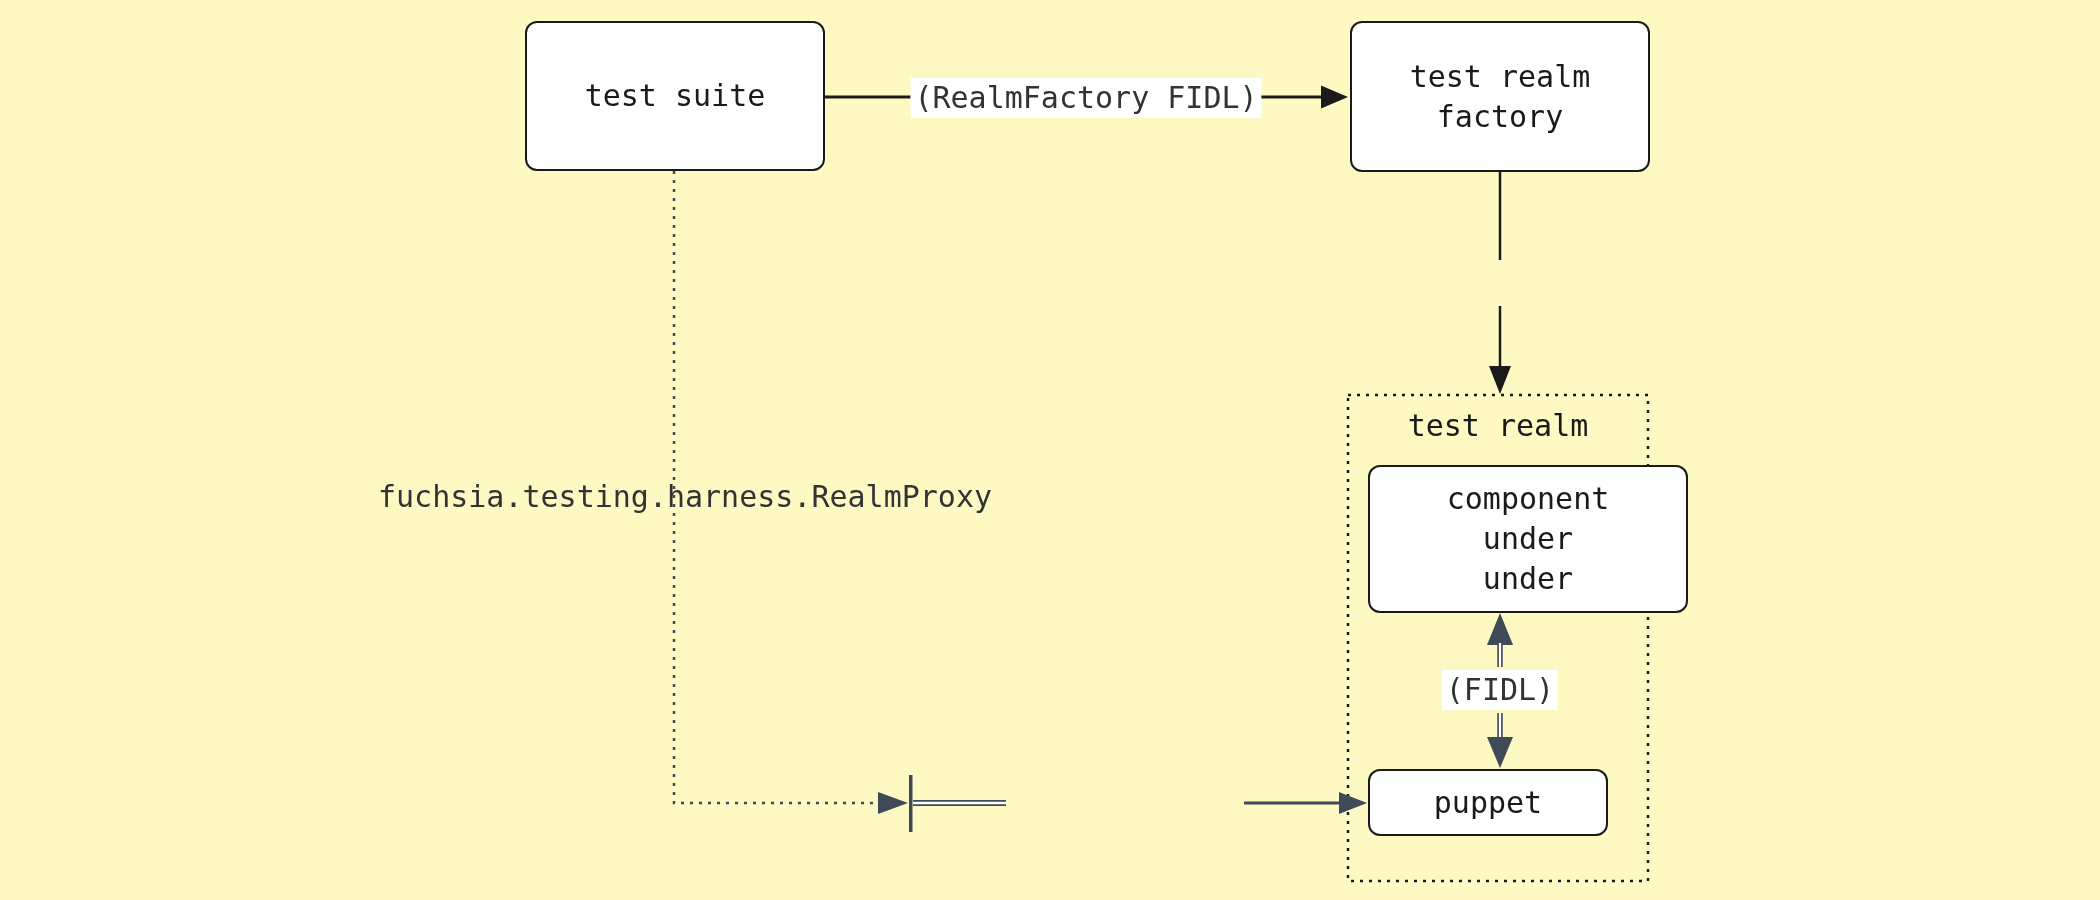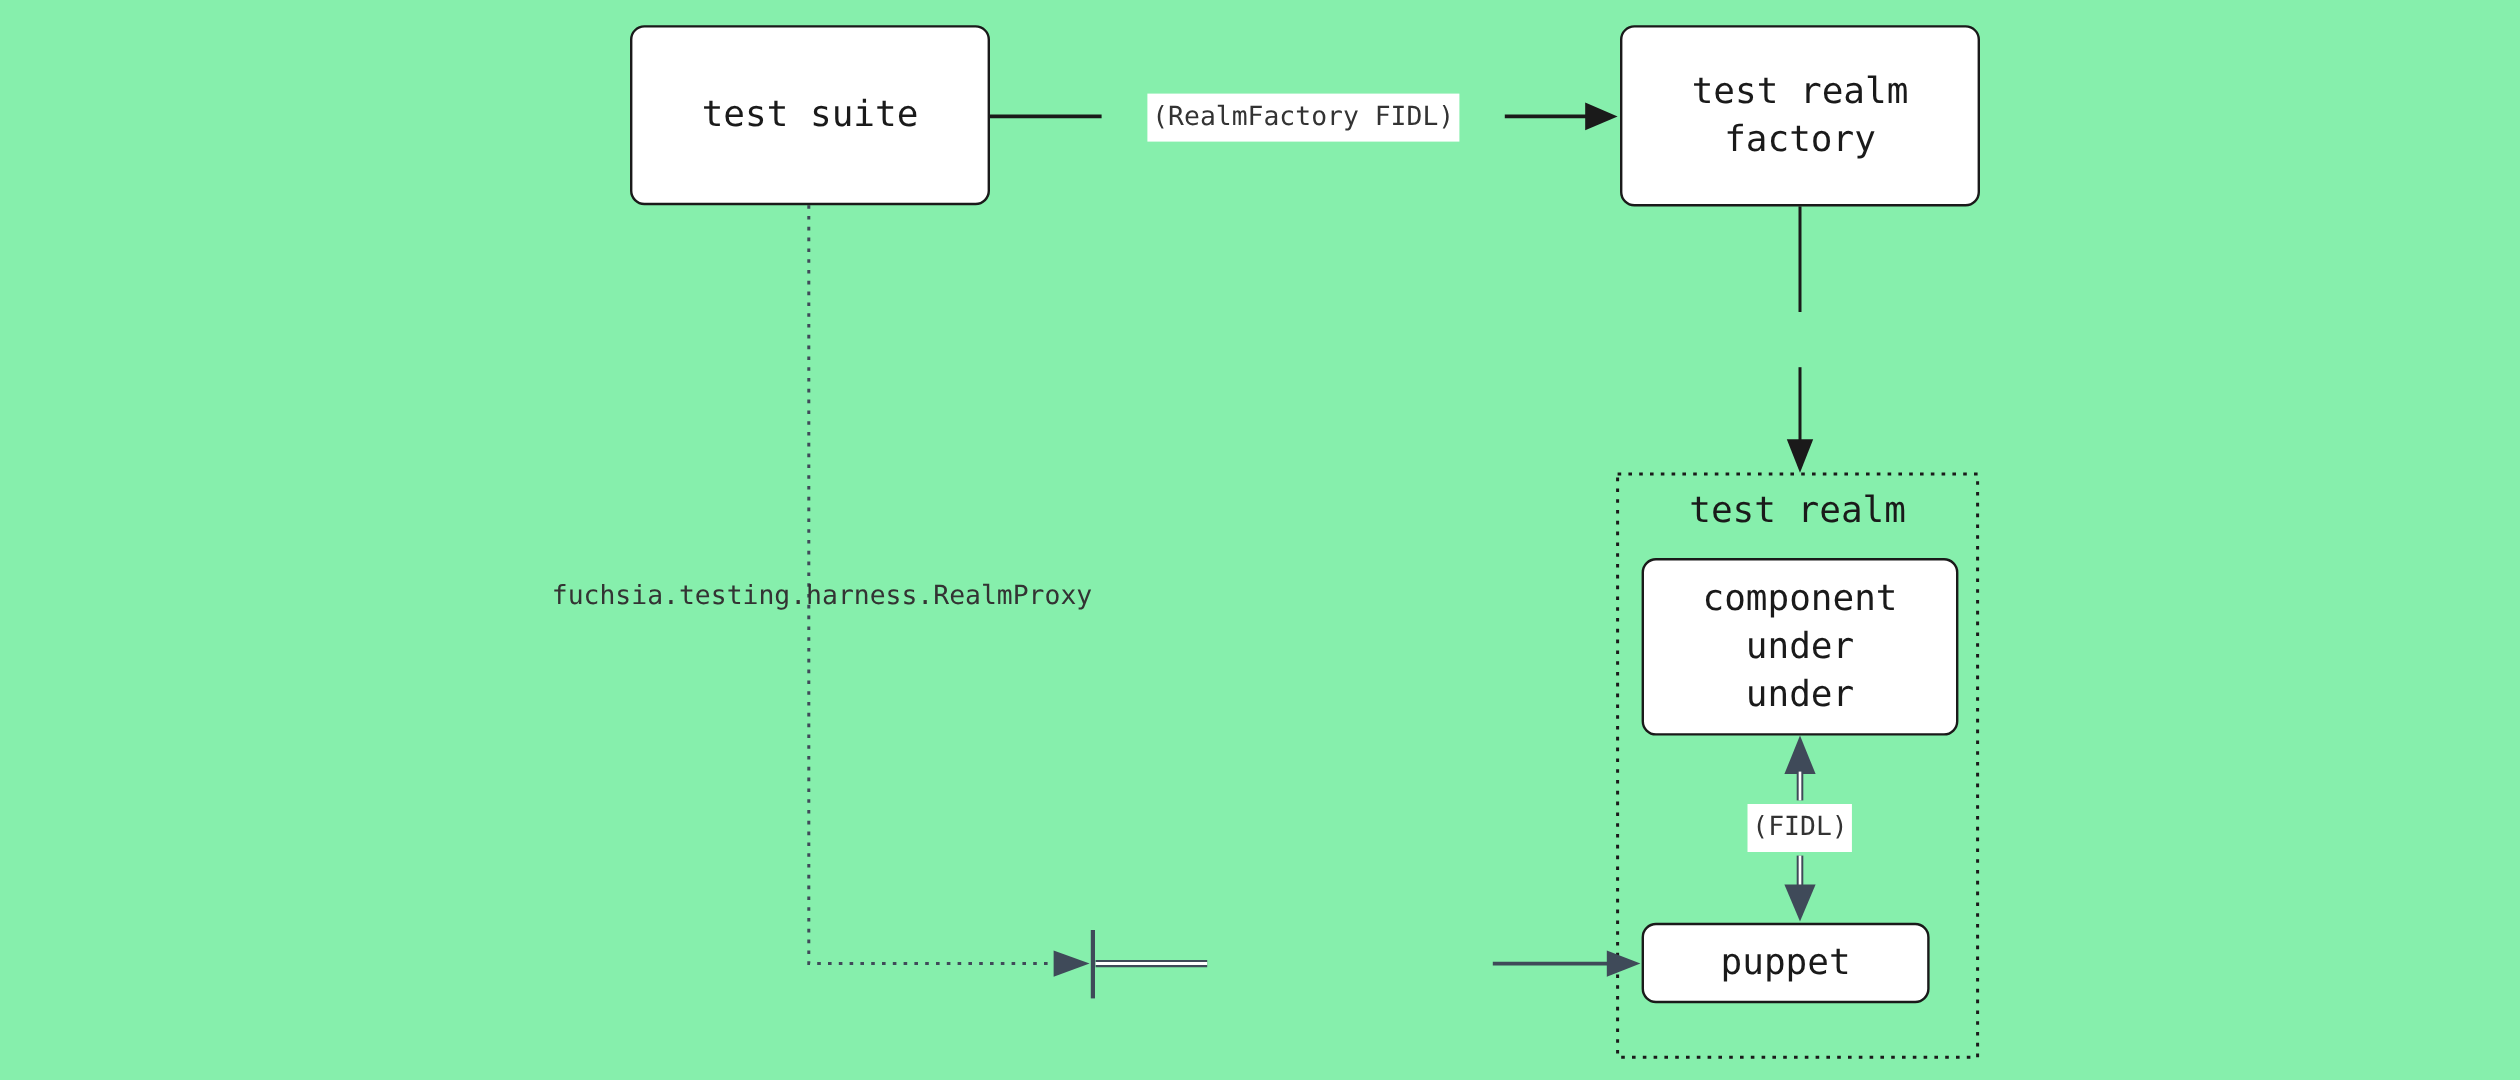--- a/index.html
+++ b/index.html
@@ -3,47 +3,47 @@
 <meta charset="utf-8">
 <style>
   * { margin: 0; padding: 0; box-sizing: border-box; }
   html, body { background: #ffffff; }
   body {
     width: 2100px; height: 900px;
     font-family: "DejaVu Sans Mono", "Liberation Mono", monospace;
   }
   .stage {
     position: relative; width: 2100px; height: 900px;
-    background: #86efac; overflow: hidden; text-decoration: underline;
+    background: #fef9c3; overflow: hidden; text-decoration: underline;
   }
   svg.edges {
     position: absolute; left: 0; top: 0; width: 2100px; height: 900px;
     z-index: 1;
   }
   .node {
     position: absolute; z-index: 2;
     background: #ffffff; border: 2.5px solid #1a1a1a; border-radius: 12px;
     display: flex; flex-direction: column; align-items: center; justify-content: center;
     font-size: 30px; line-height: 40px; color: #1a1a1a; text-align: center;
     white-space: pre;
   }
   #node-test-suite          { left: 525px;  top: 21px;  width: 300px; height: 150px; }
   #node-test-realm-factory  { left: 1350px; top: 21px;  width: 300px; height: 151px; }
-  #node-component-under-test{ left: 1368px; top: 465px; width: 264px; height: 148px; }
+  #node-component-under-test{ left: 1368px; top: 465px; width: 320px; height: 148px; }
   #node-puppet              { left: 1368px; top: 769px; width: 240px; height: 67px;  }
 
   .container-label {
     position: absolute; z-index: 2;
     left: 1348px; top: 408px; width: 300px;
     text-align: center; font-size: 30px; color: #1a1a1a; white-space: pre;
   }
   .edge-label {
     position: absolute; z-index: 3;
     transform: translate(-50%, -50%);
-    font-size: 22px; color: #333333; white-space: pre; line-height: 40px;
+    font-size: 30px; color: #333333; white-space: pre; line-height: 40px;
   }
   .edge-label.bg { background: #ffffff; padding: 0 4px; }
   #label-realm-factory-fidl { left: 1086px; top: 98px;  }
   #label-realm-builder      { left: 1500px; top: 283px; }
   #label-realm-proxy        { left: 685px;  top: 497px; }
   #label-fidl               { left: 1500px; top: 690px; }
   #label-puppet-fidl        { left: 1125px; top: 803px; }
 </style>
 </head>
 <body>

